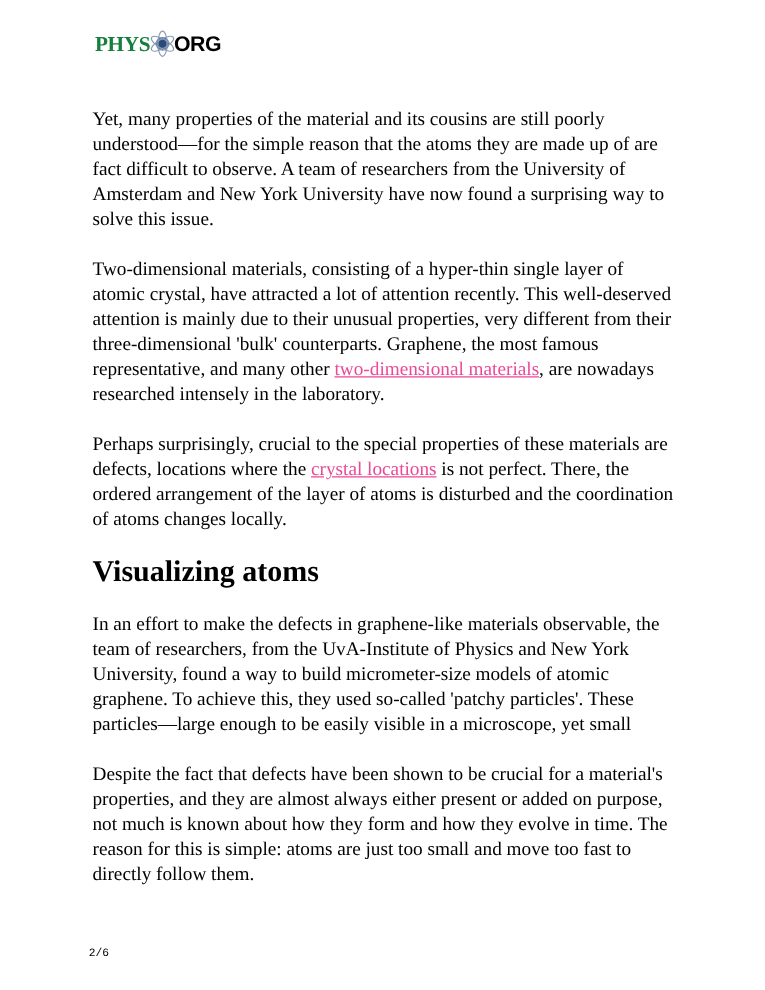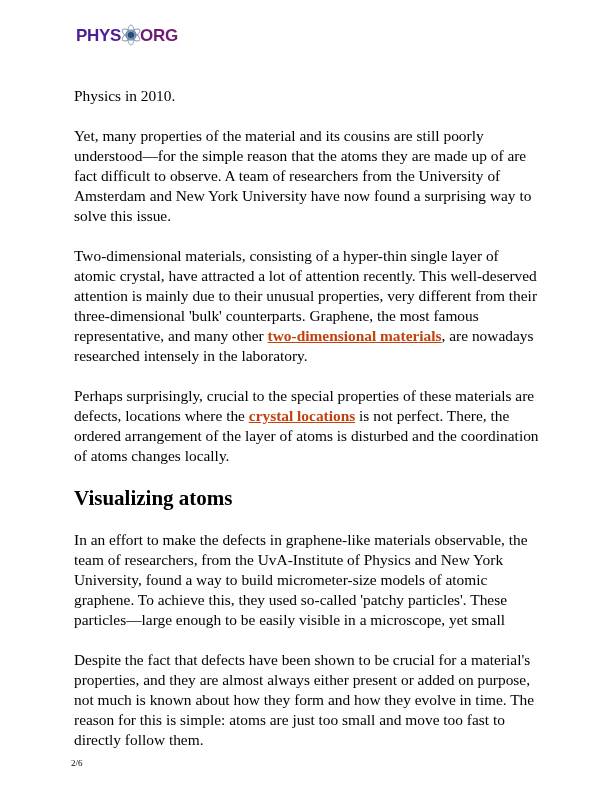--- a/index.html
+++ b/index.html
@@ -20,76 +20,74 @@
       left: 76px;
       top: 24px;
       height: 24px;
       display: flex;
       align-items: center;
       font-family: "Liberation Sans", "DejaVu Sans", sans-serif;
       font-weight: bold;
       font-size: 17px;
       letter-spacing: -0.3px;
     }
-    .logo .phys { color: #4c1d95; }
-    .logo .org { color: #701a75; }
+    .logo .phys { color: #15803d; font-family: Liberation Serif, serif; }
+    .logo .org { color: #000000; }
     .logo .atom {
       width: 22px;
       height: 22px;
       margin: 0 -2px 0 -1px;
       position: relative;
       top: -1px;
     }
     .content {
       position: absolute;
       left: 74px;
       top: 86px;
       width: 470px;
       font-size: 15.4px;
       line-height: 20px;
     }
     .content p {
       margin: 0 0 20px 0;
     }
     .content a {
-      color: #c2410c;
+      color: #ec4899;
       text-decoration: underline;
-      font-weight: bold;
     }
     .content h2 {
-      font-size: 21px;
+      font-size: 24px;
       font-weight: bold;
       margin: 14px 0 20px 0;
       line-height: 24px;
     }
     .page-num {
       position: absolute;
       left: 71px;
       top: 758px;
       font-size: 9px;
-      font-family: Liberation Serif, serif;
+      font-family: Liberation Mono, monospace;
     }
   </style>
 </head>
 <body>
 
 <div class="logo">
   <span class="phys">PHYS</span>
   <svg class="atom" viewBox="0 0 24 24">
     <circle cx="12" cy="12" r="6" fill="#5a7aa8"></circle>
     <circle cx="12" cy="12" r="3.5" fill="#2a4a7a"></circle>
     <ellipse cx="12" cy="12" rx="11" ry="4" fill="none" stroke="#8a9ab5" stroke-width="1" transform="rotate(30 12 12)"></ellipse>
     <ellipse cx="12" cy="12" rx="11" ry="4" fill="none" stroke="#8a9ab5" stroke-width="1" transform="rotate(-30 12 12)"></ellipse>
     <ellipse cx="12" cy="12" rx="11" ry="4" fill="none" stroke="#8a9ab5" stroke-width="1" transform="rotate(90 12 12)"></ellipse>
   </svg>
   <span class="org">ORG</span>
 </div>
 
 <div class="content">
-  <p>Physics in 2010.</p>
   <p>Yet, many properties of the material and its cousins are still poorly understood—for the simple reason that the atoms they are made up of are fact difficult to observe. A team of researchers from the University of Amsterdam and New York University have now found a surprising way to solve this issue.</p>
   <p><span>Two-dimensional materials, consisting of a hyper-thin single layer of atomic crystal, have attracted a lot of attention recently. This well-deserved attention is mainly due to their unusual properties, very different from their three-dimensional 'bulk' counterparts. Graphene, the most famous representative, and many other </span><a href="#">two-dimensional materials</a><span>, are nowadays researched intensely in the laboratory.</span></p>
   <p><span>Perhaps surprisingly, crucial to the special properties of these materials are defects, locations where the </span><a href="#">crystal locations</a><span> is not perfect. There, the ordered arrangement of the layer of atoms is disturbed and the coordination of atoms changes locally.</span></p>
   <h2>Visualizing atoms</h2>
   <p>In an effort to make the defects in graphene-like materials observable, the team of researchers, from the UvA-Institute of Physics and New York University, found a way to build micrometer-size models of atomic graphene. To achieve this, they used so-called 'patchy particles'. These particles—large enough to be easily visible in a microscope, yet small</p>
   <p>Despite the fact that defects have been shown to be crucial for a material's properties, and they are almost always either present or added on purpose, not much is known about how they form and how they evolve in time. The reason for this is simple: atoms are just too small and move too fast to directly follow them.</p>
 </div>
 
 <div class="page-num">2/6</div>
 

